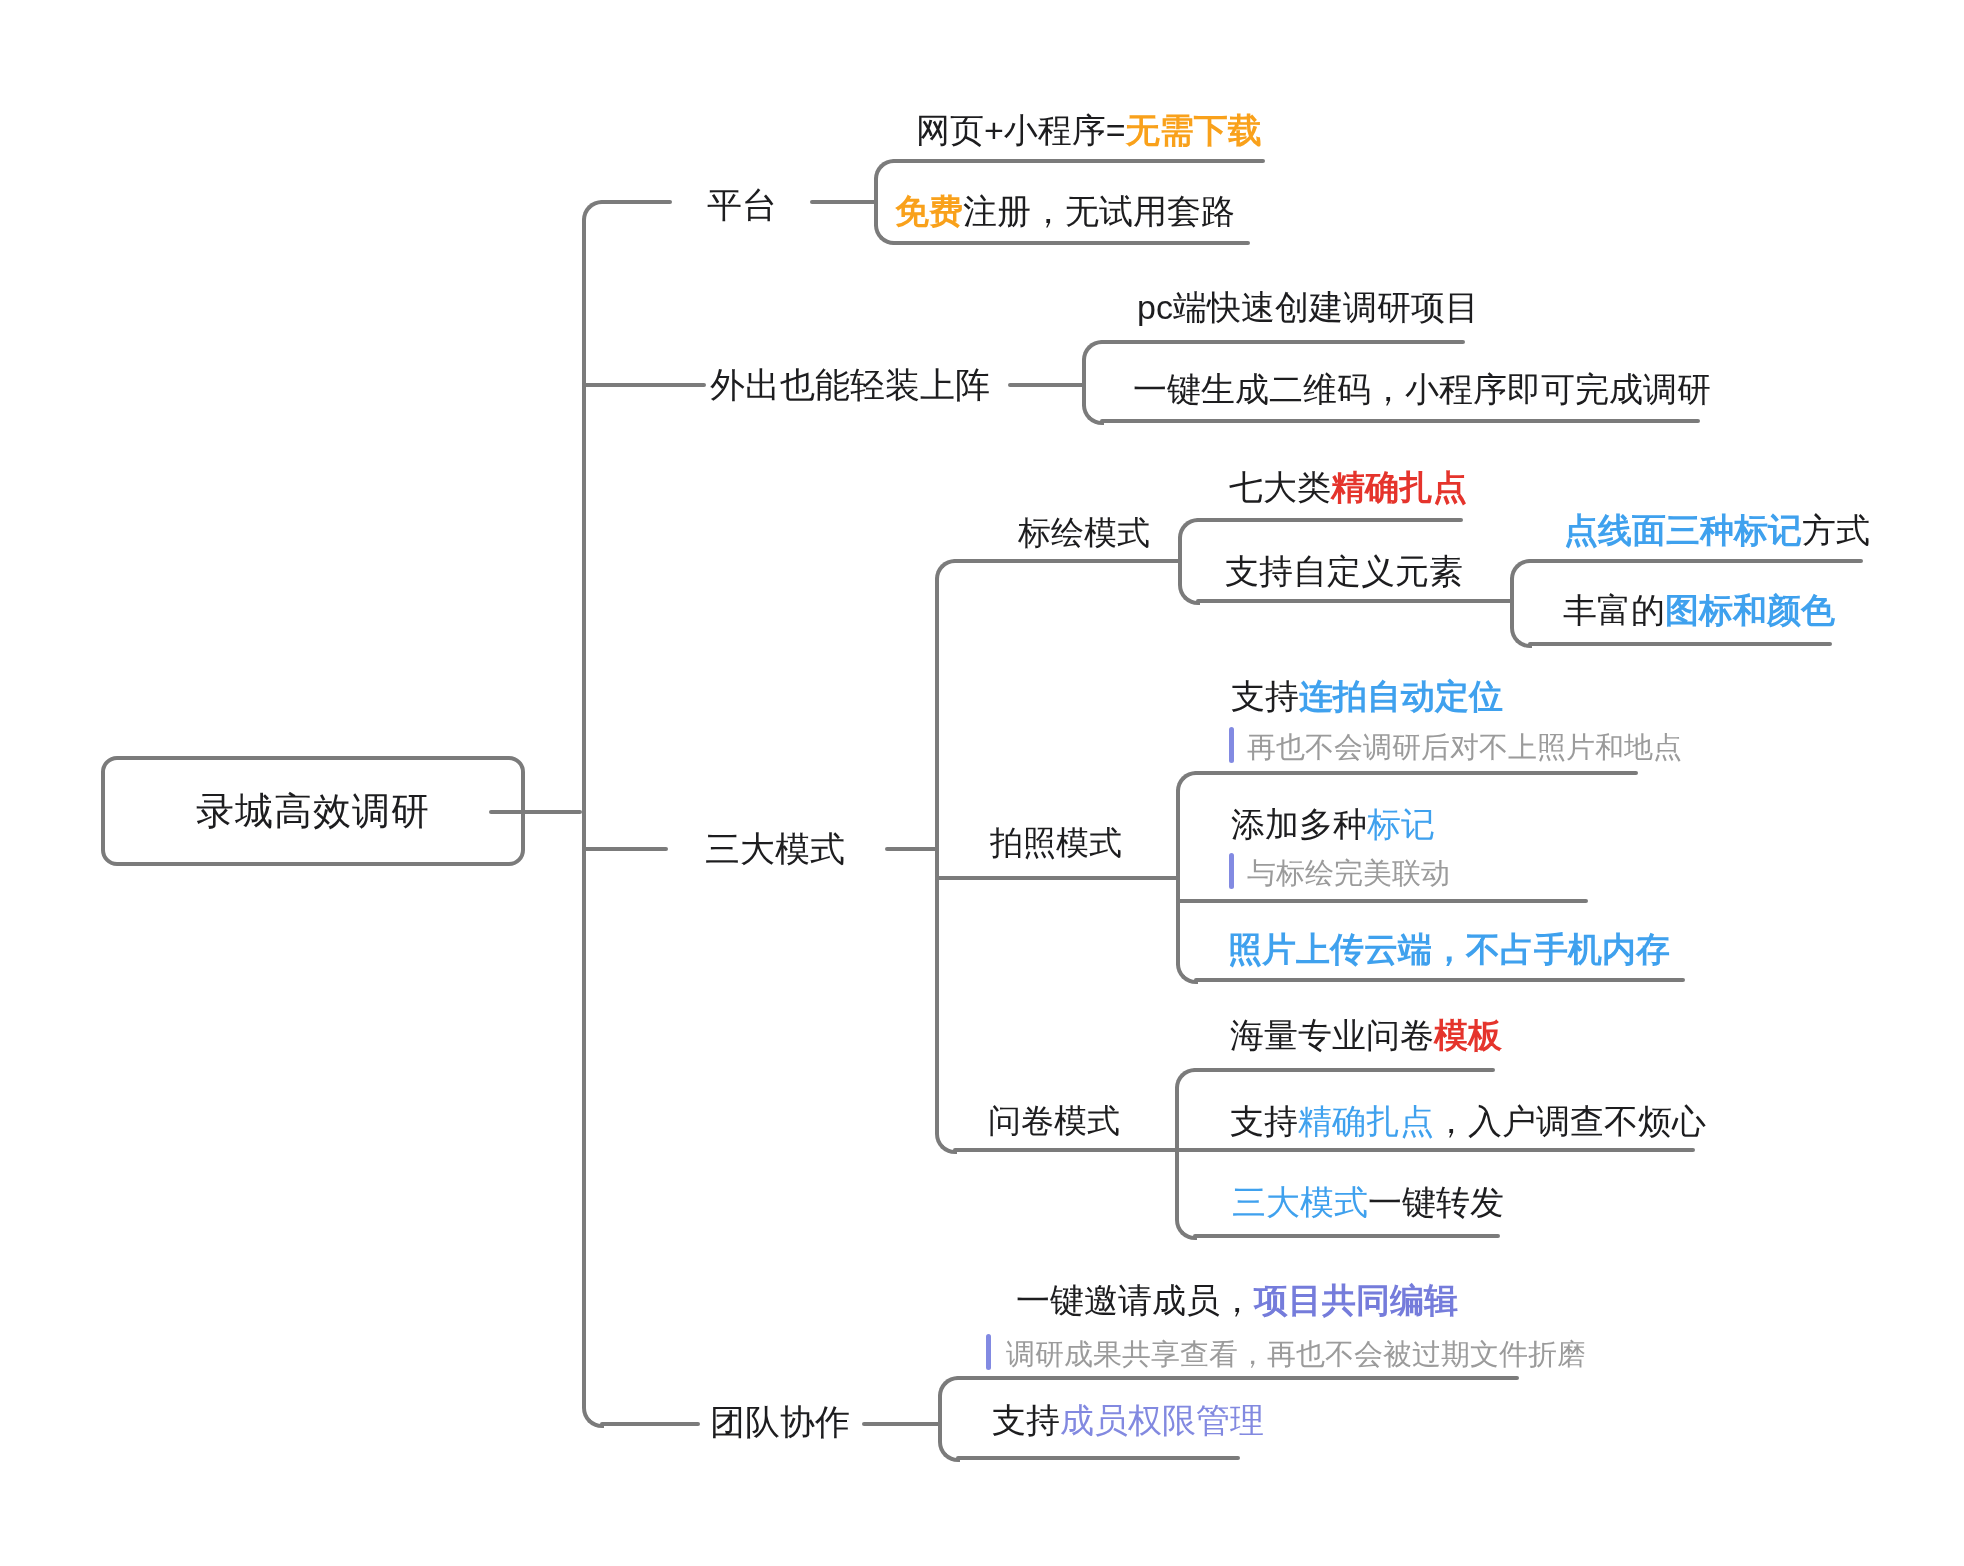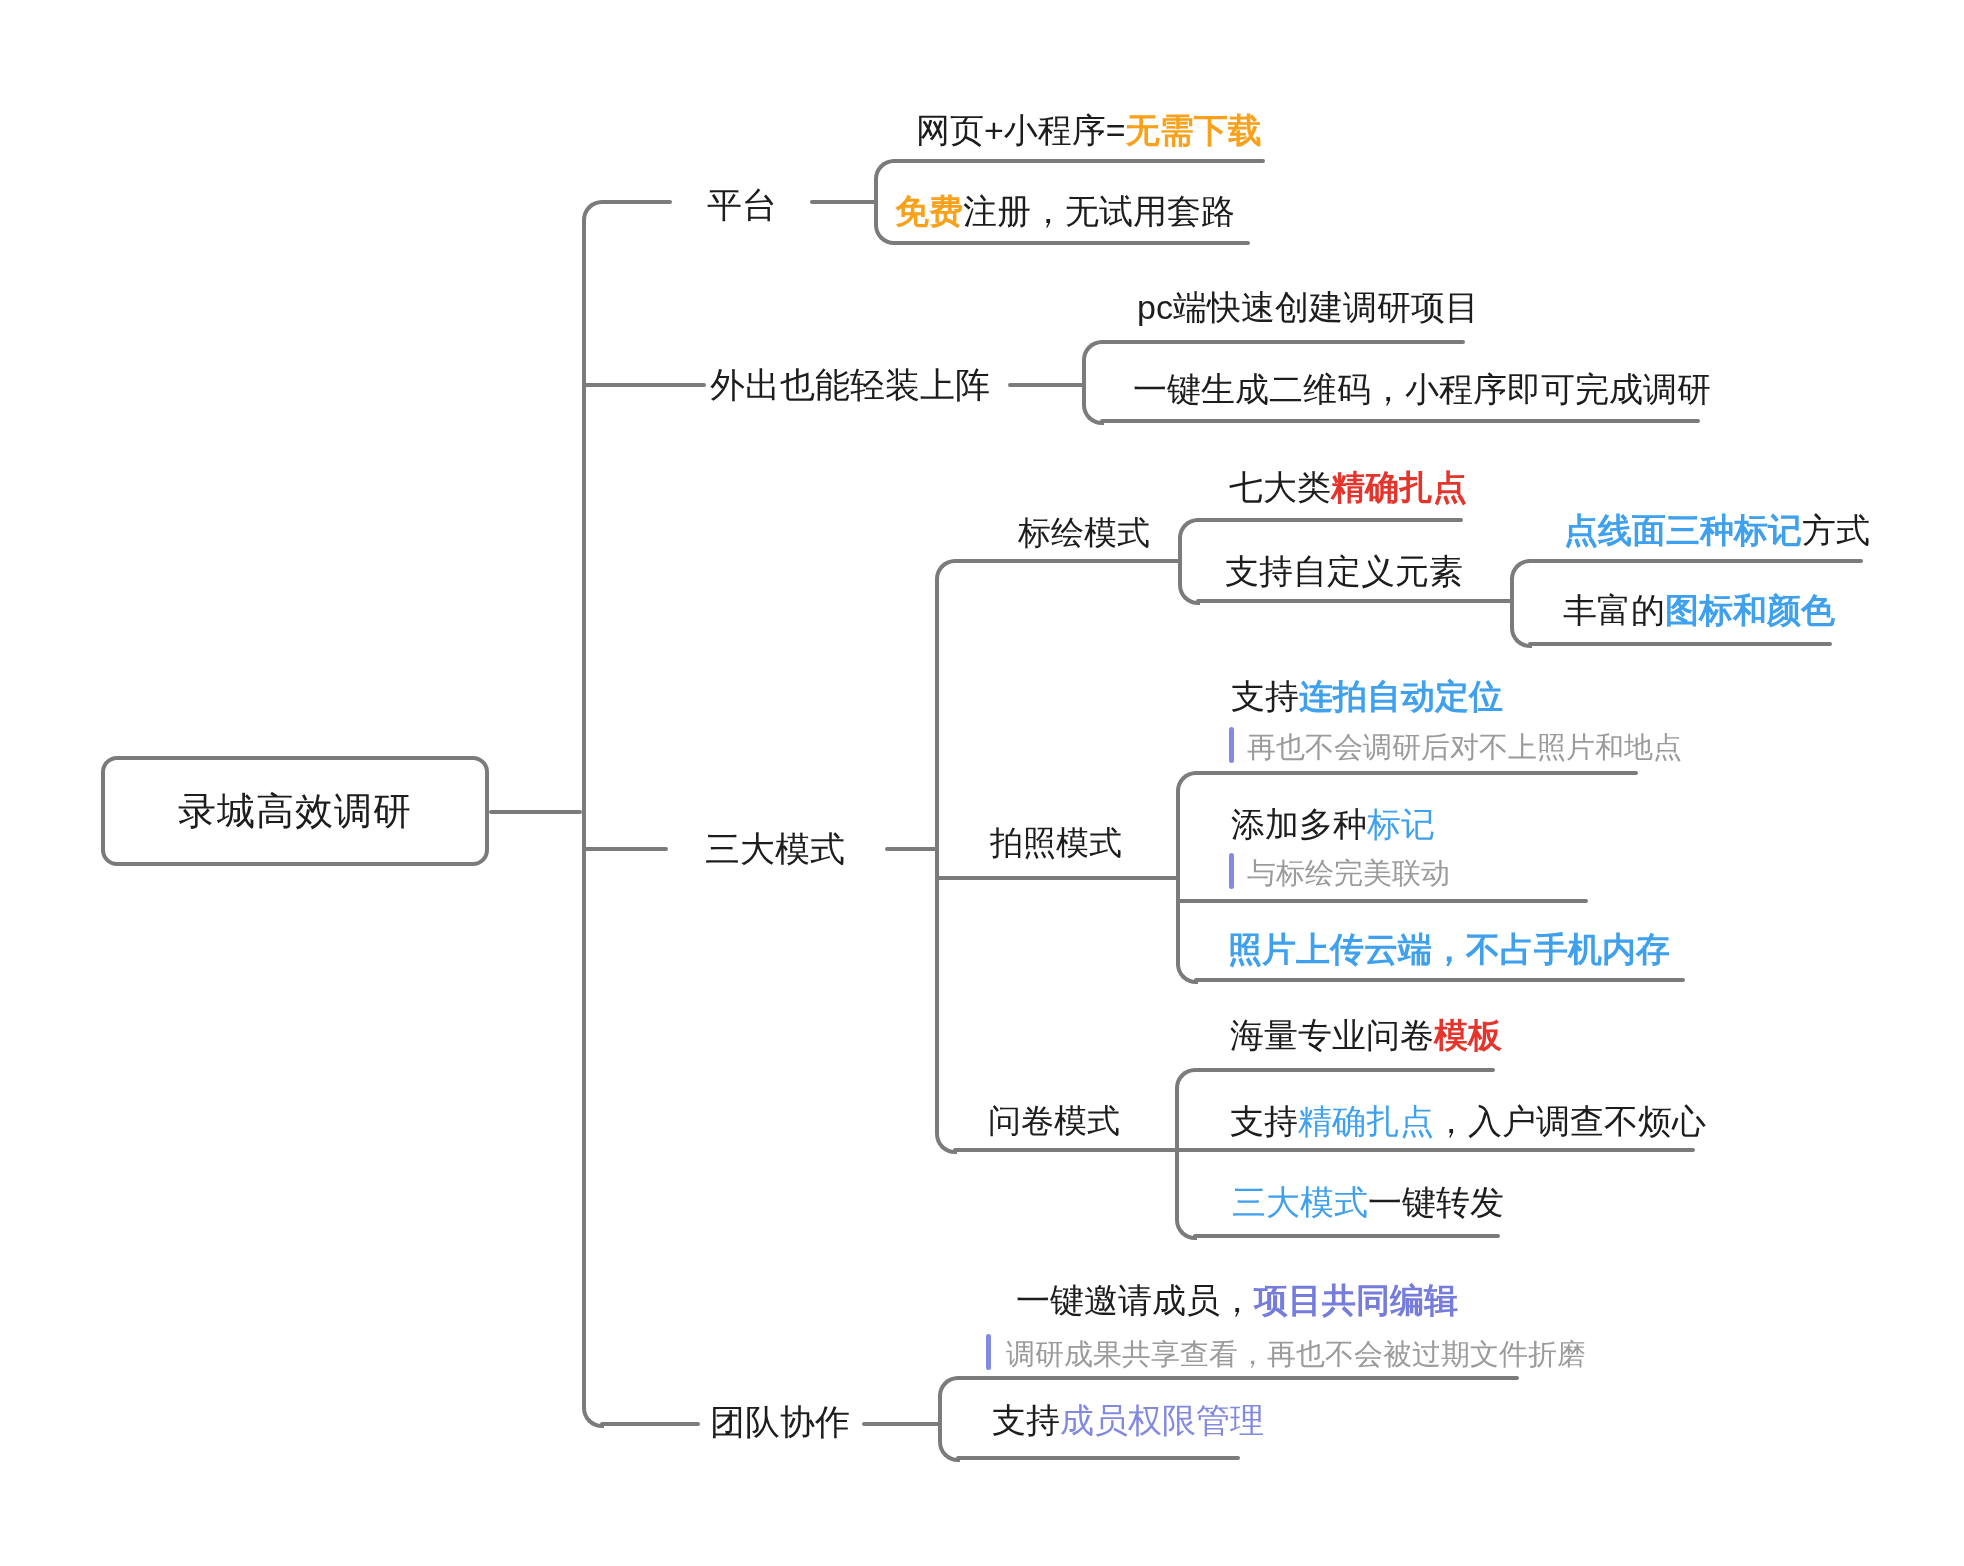--- a/index.html
+++ b/index.html
@@ -6,21 +6,21 @@
   body{width:1964px;height:1566px;position:relative;overflow:hidden;
        font-family:"Liberation Sans","DejaVu Sans",sans-serif;}
   .hl{position:absolute;height:4px;background:var(--line);border-radius:2px;}
   .vl{position:absolute;width:4px;background:var(--line);border-radius:2px;}
   .ctl{position:absolute;width:22px;height:22px;box-sizing:border-box;
        border-left:4px solid var(--line);border-top:4px solid var(--line);
        border-top-left-radius:20px;}
   .cbl{position:absolute;width:22px;height:22px;box-sizing:border-box;
        border-left:4px solid var(--line);border-bottom:4px solid var(--line);
        border-bottom-left-radius:20px;}
-  .rootbox{position:absolute;left:101px;top:756px;width:388px;height:110px;
+  .rootbox{position:absolute;left:101px;top:756px;width:424px;height:110px;
        box-sizing:border-box;border:4px solid var(--line);border-radius:16px;
        background:#ffffff;display:flex;align-items:center;justify-content:center;
        font-size:38px;color:var(--text);letter-spacing:1px;}
   .topic{position:absolute;white-space:nowrap;font-size:34px;line-height:36px;color:var(--text);}
   .blabel{position:absolute;white-space:nowrap;font-size:35px;line-height:38px;color:var(--text);}
   .mlabel{position:absolute;white-space:nowrap;font-size:33px;line-height:36px;color:var(--text);}
   .note{position:absolute;white-space:nowrap;font-size:29px;line-height:28px;color:var(--note);}
   .note-bar{position:absolute;width:5px;background:var(--note_bar);border-radius:2.5px;}
   .seg-plain{color:var(--text);}
   .seg-orange-bold{color:var(--orange);font-weight:700;}

